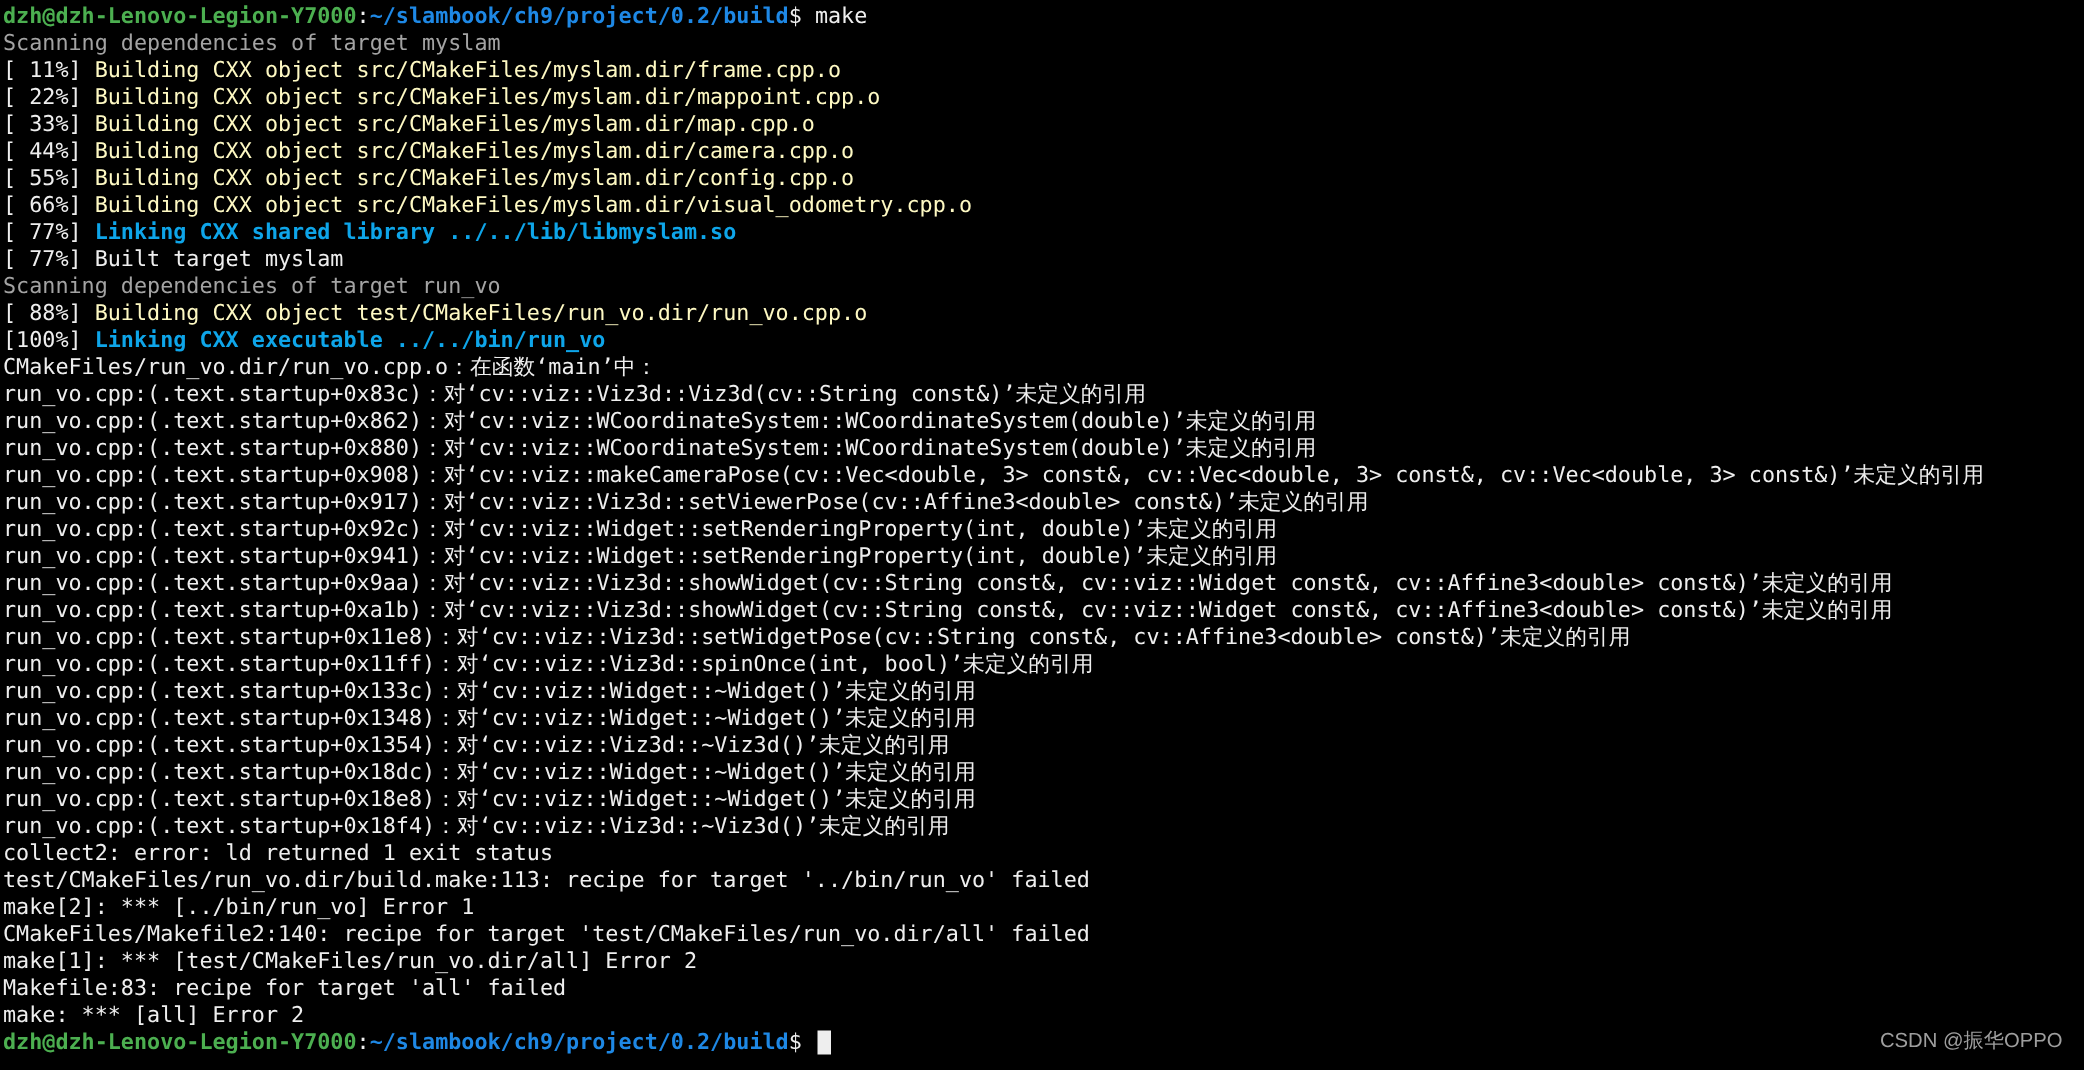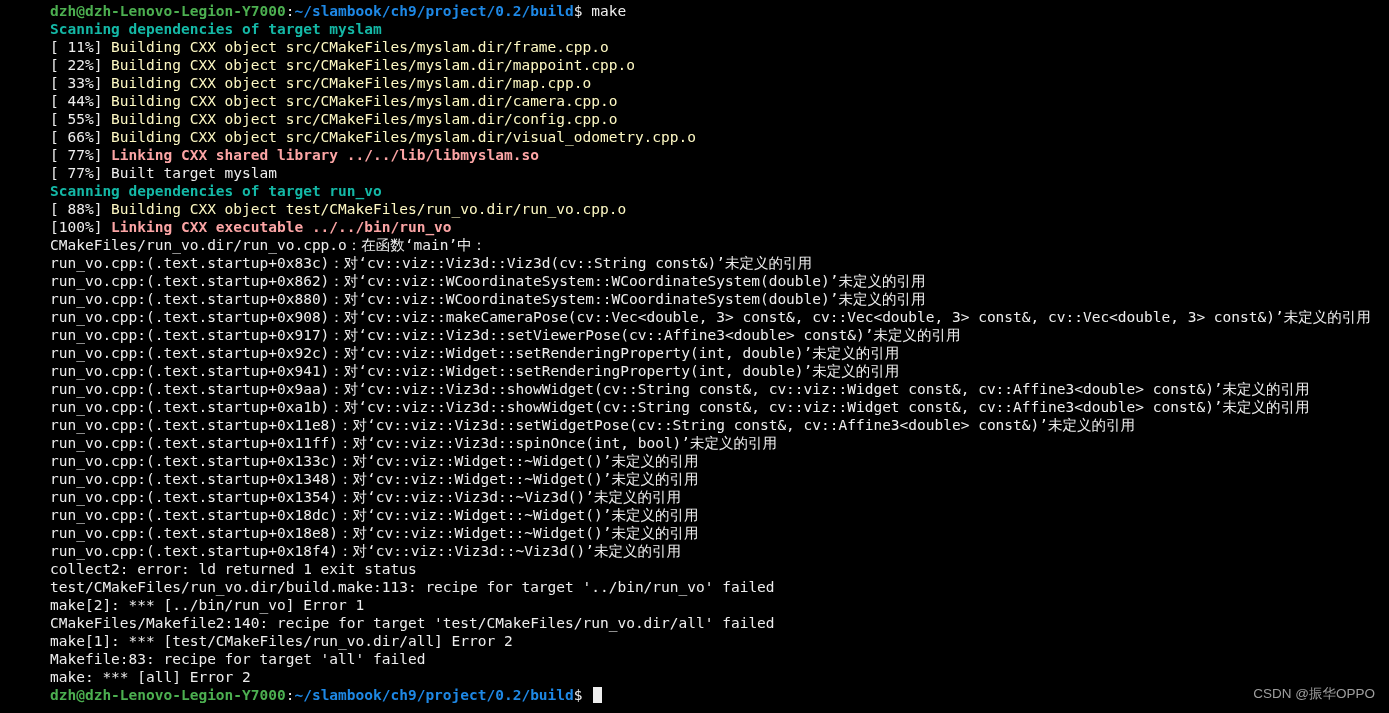--- a/index.html
+++ b/index.html
@@ -11,28 +11,27 @@
       line-height: 18px;
       padding: 2px;
       width: 1389px;
       height: 713px;
       overflow: hidden;
       position: relative;
     }
     pre {
       font-family: inherit;
       white-space: pre;
-      margin-left: 48px;
     }
     .green { color: #4caf50; font-weight: bold; }
     .blue  { color: #1e88e5; font-weight: bold; }
     .white { color: #eeeeee; }
-    .magenta { color: #14b8a6; font-weight: bold; }
+    .magenta { color: #a3a3a3; font-weight: normal; }
     .teal { color: #fef9c3; }
-    .greenbold { color: #fca5a5; font-weight: bold; }
+    .greenbold { color: #0ea5e9; font-weight: bold; }
     .cursor {
       display: inline-block;
       width: 9px;
       height: 16px;
       background: #eeeeee;
       vertical-align: text-bottom;
       margin-left: 2px;
     }
     .watermark {
       position: absolute;

